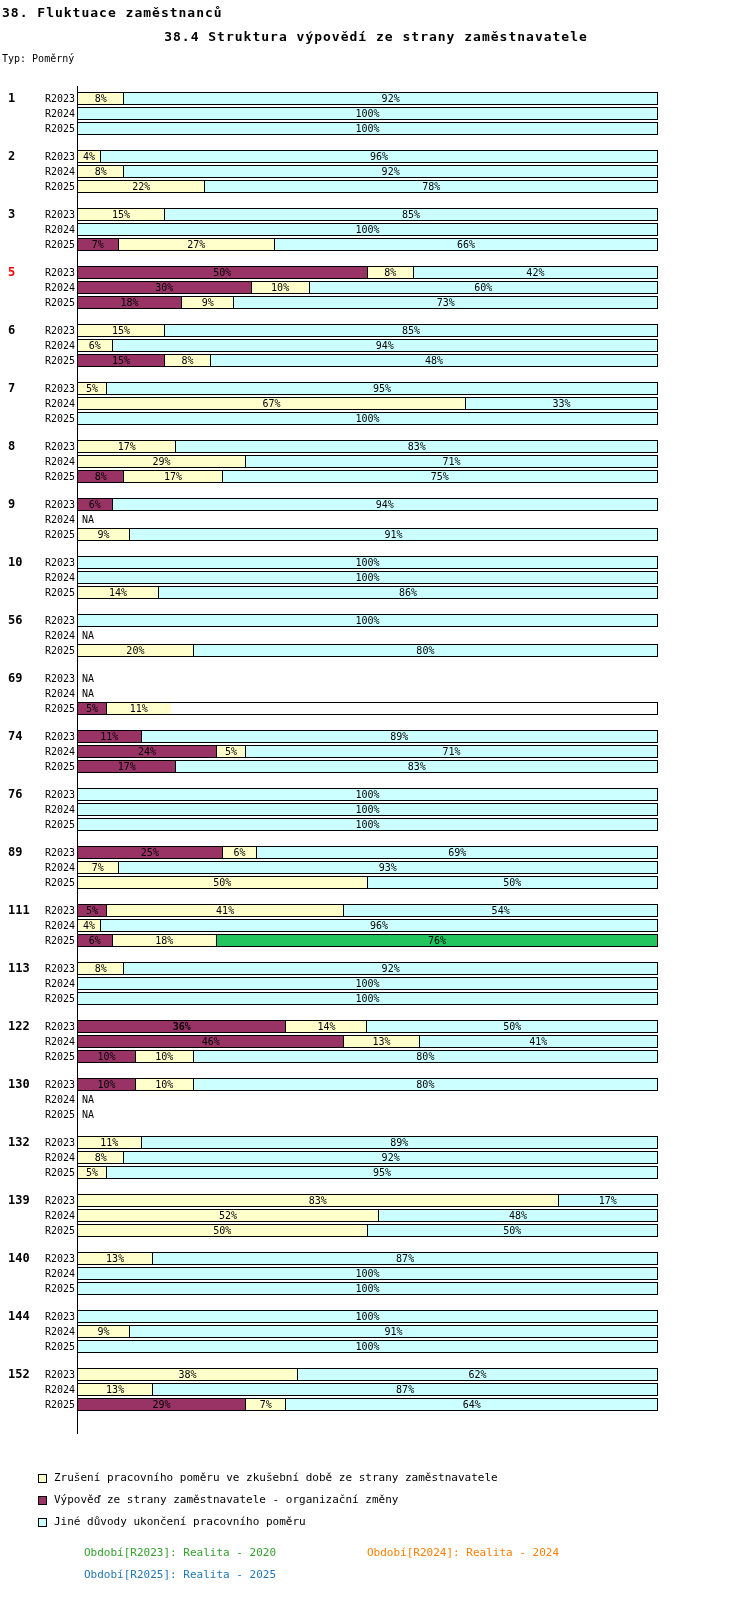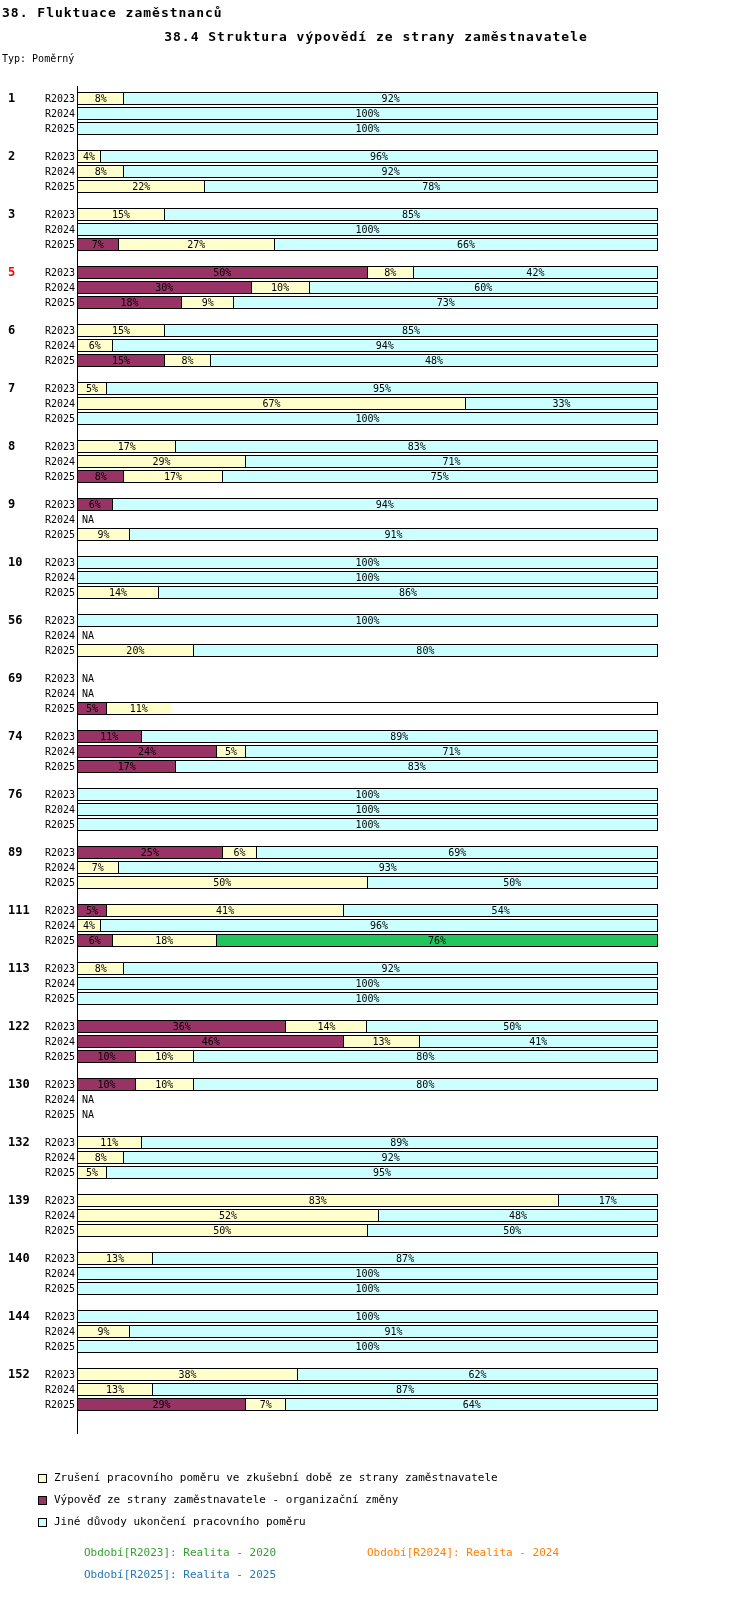--- a/index.html
+++ b/index.html
@@ -548,21 +548,21 @@
             </div>
           </div>
         </div>
       </div>
       <div class="group">
         <div class="grow">
           <div class="gnum">122</div>
           <div class="rlabel">R2023</div>
           <div class="barwrap">
             <div class="bar">
-              <div class="seg" style="width: 36%; background: rgb(153, 51, 102);">36%</div>
+              <div class="seg" style="width: 36%; background: rgb(153, 51, 102); font-weight: bold;">36%</div>
               <div class="seg" style="width: 14%; background: rgb(255, 255, 204);">14%</div>
               <div class="seg" style="width: 50%; background: rgb(204, 255, 255);">50%</div>
             </div>
           </div>
         </div>
         <div class="grow">
           <div class="gnum"></div>
           <div class="rlabel">R2024</div>
           <div class="barwrap">
             <div class="bar">

